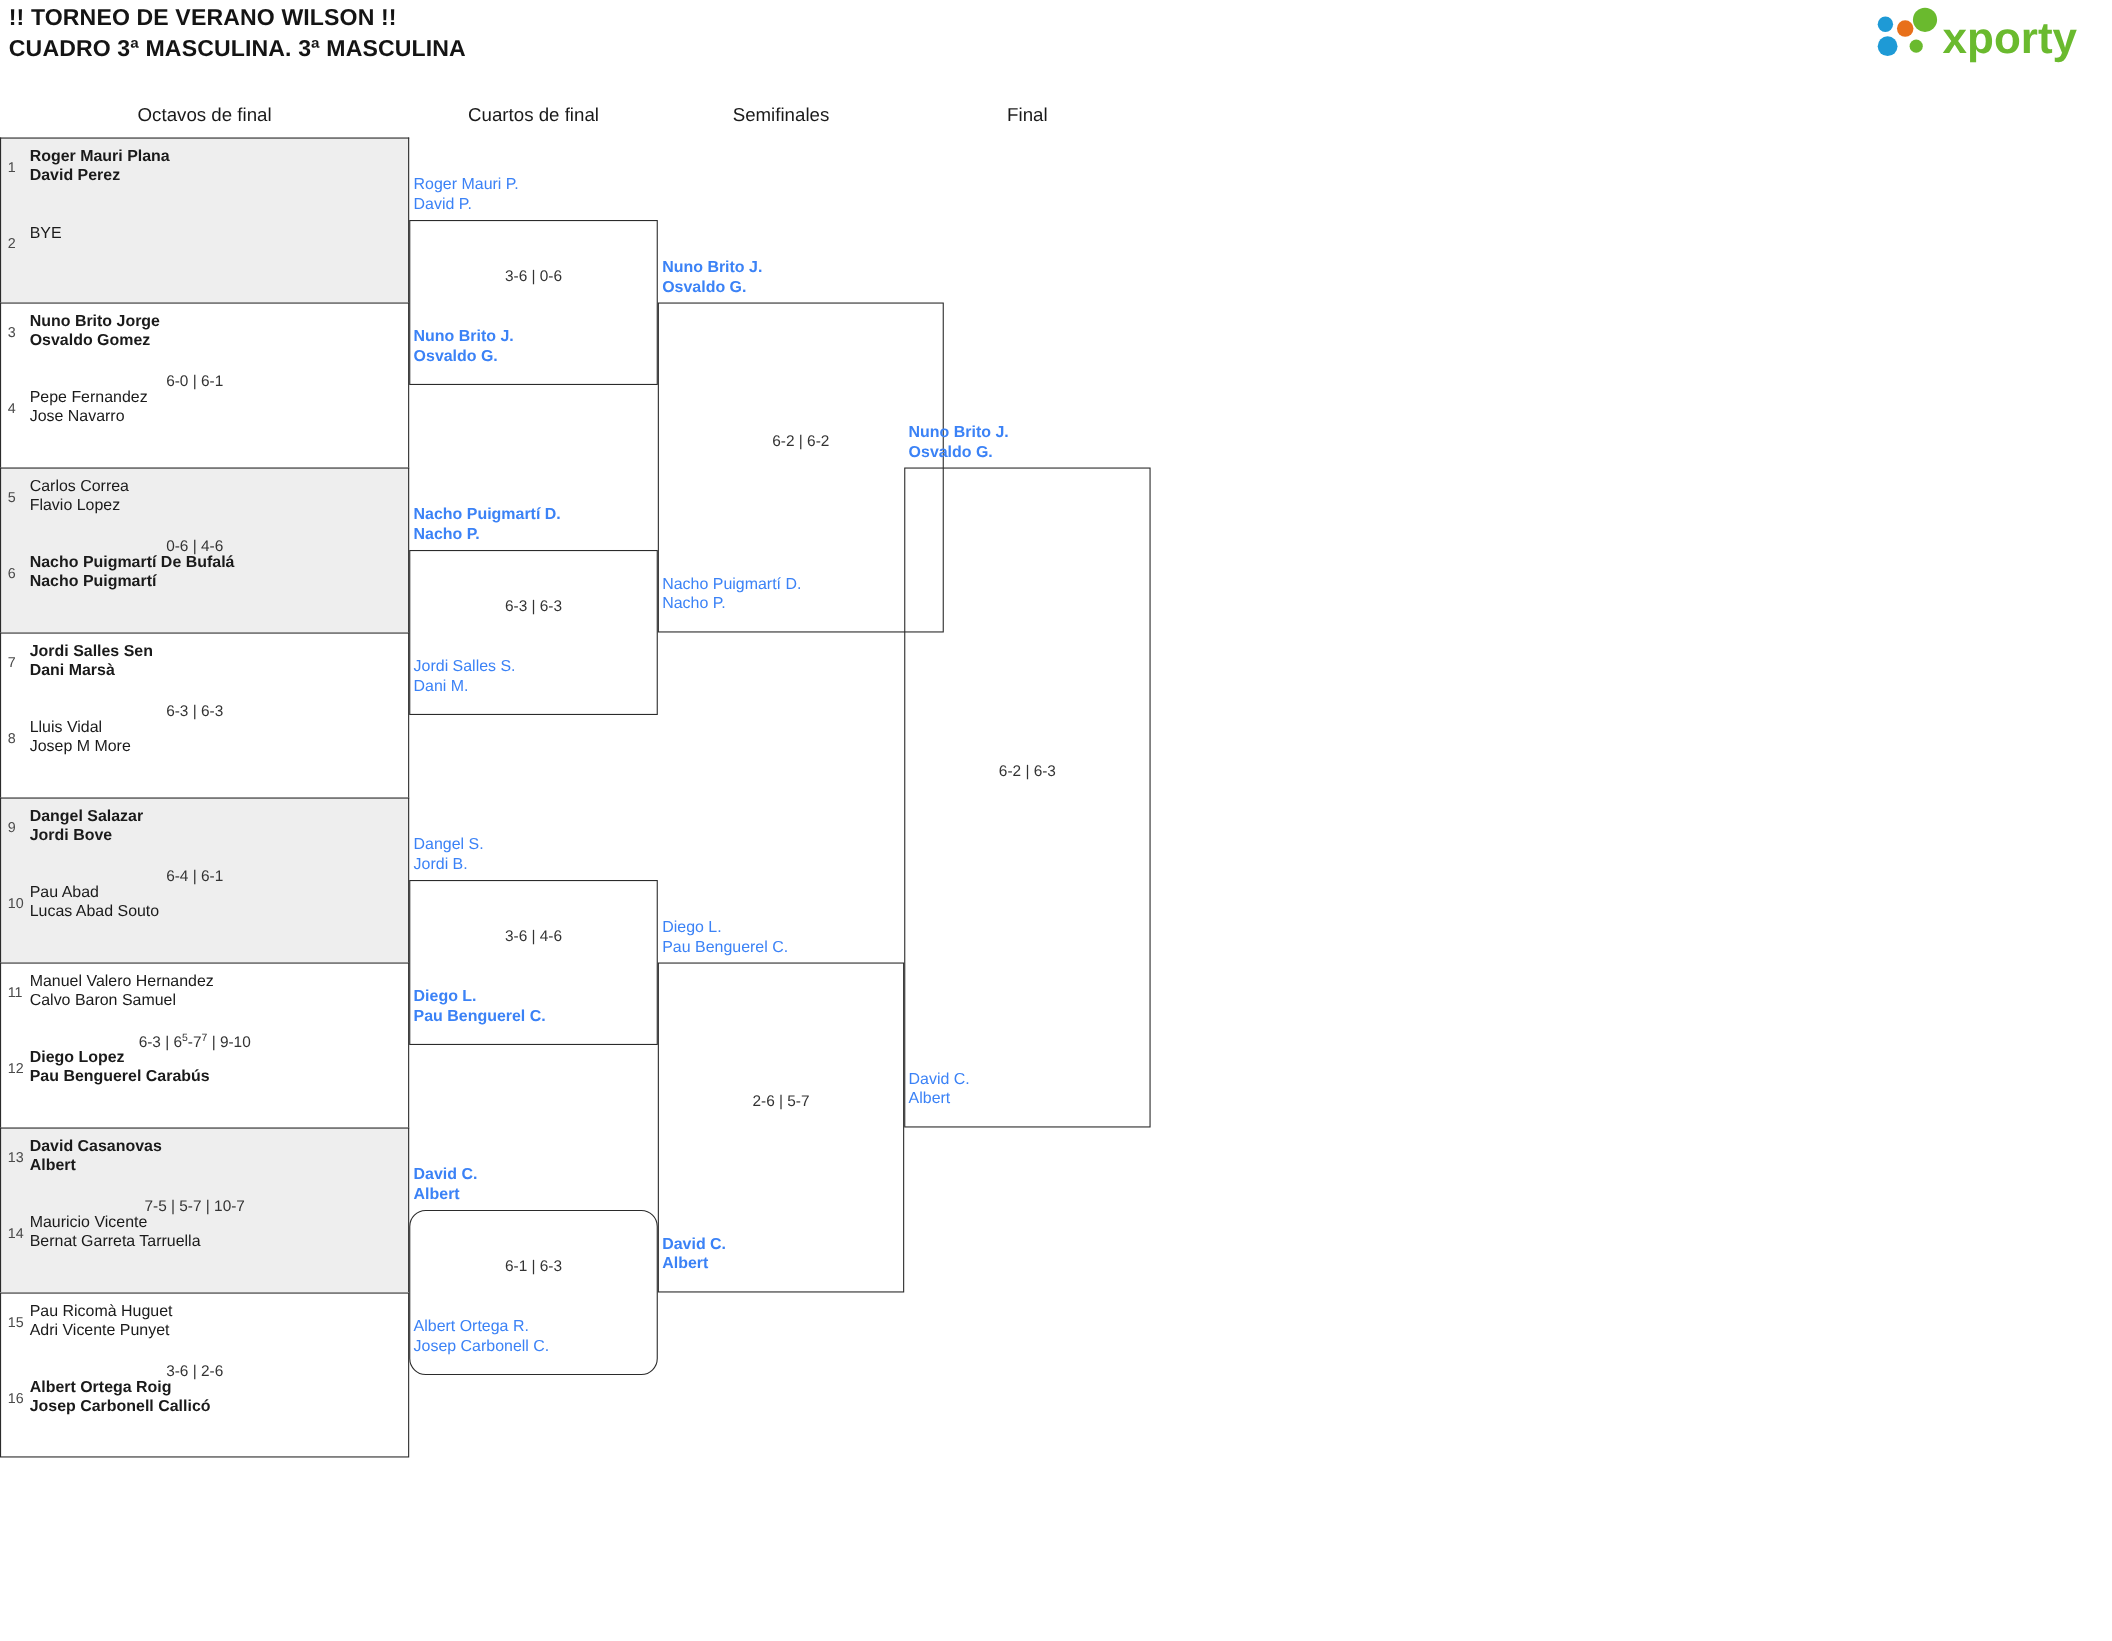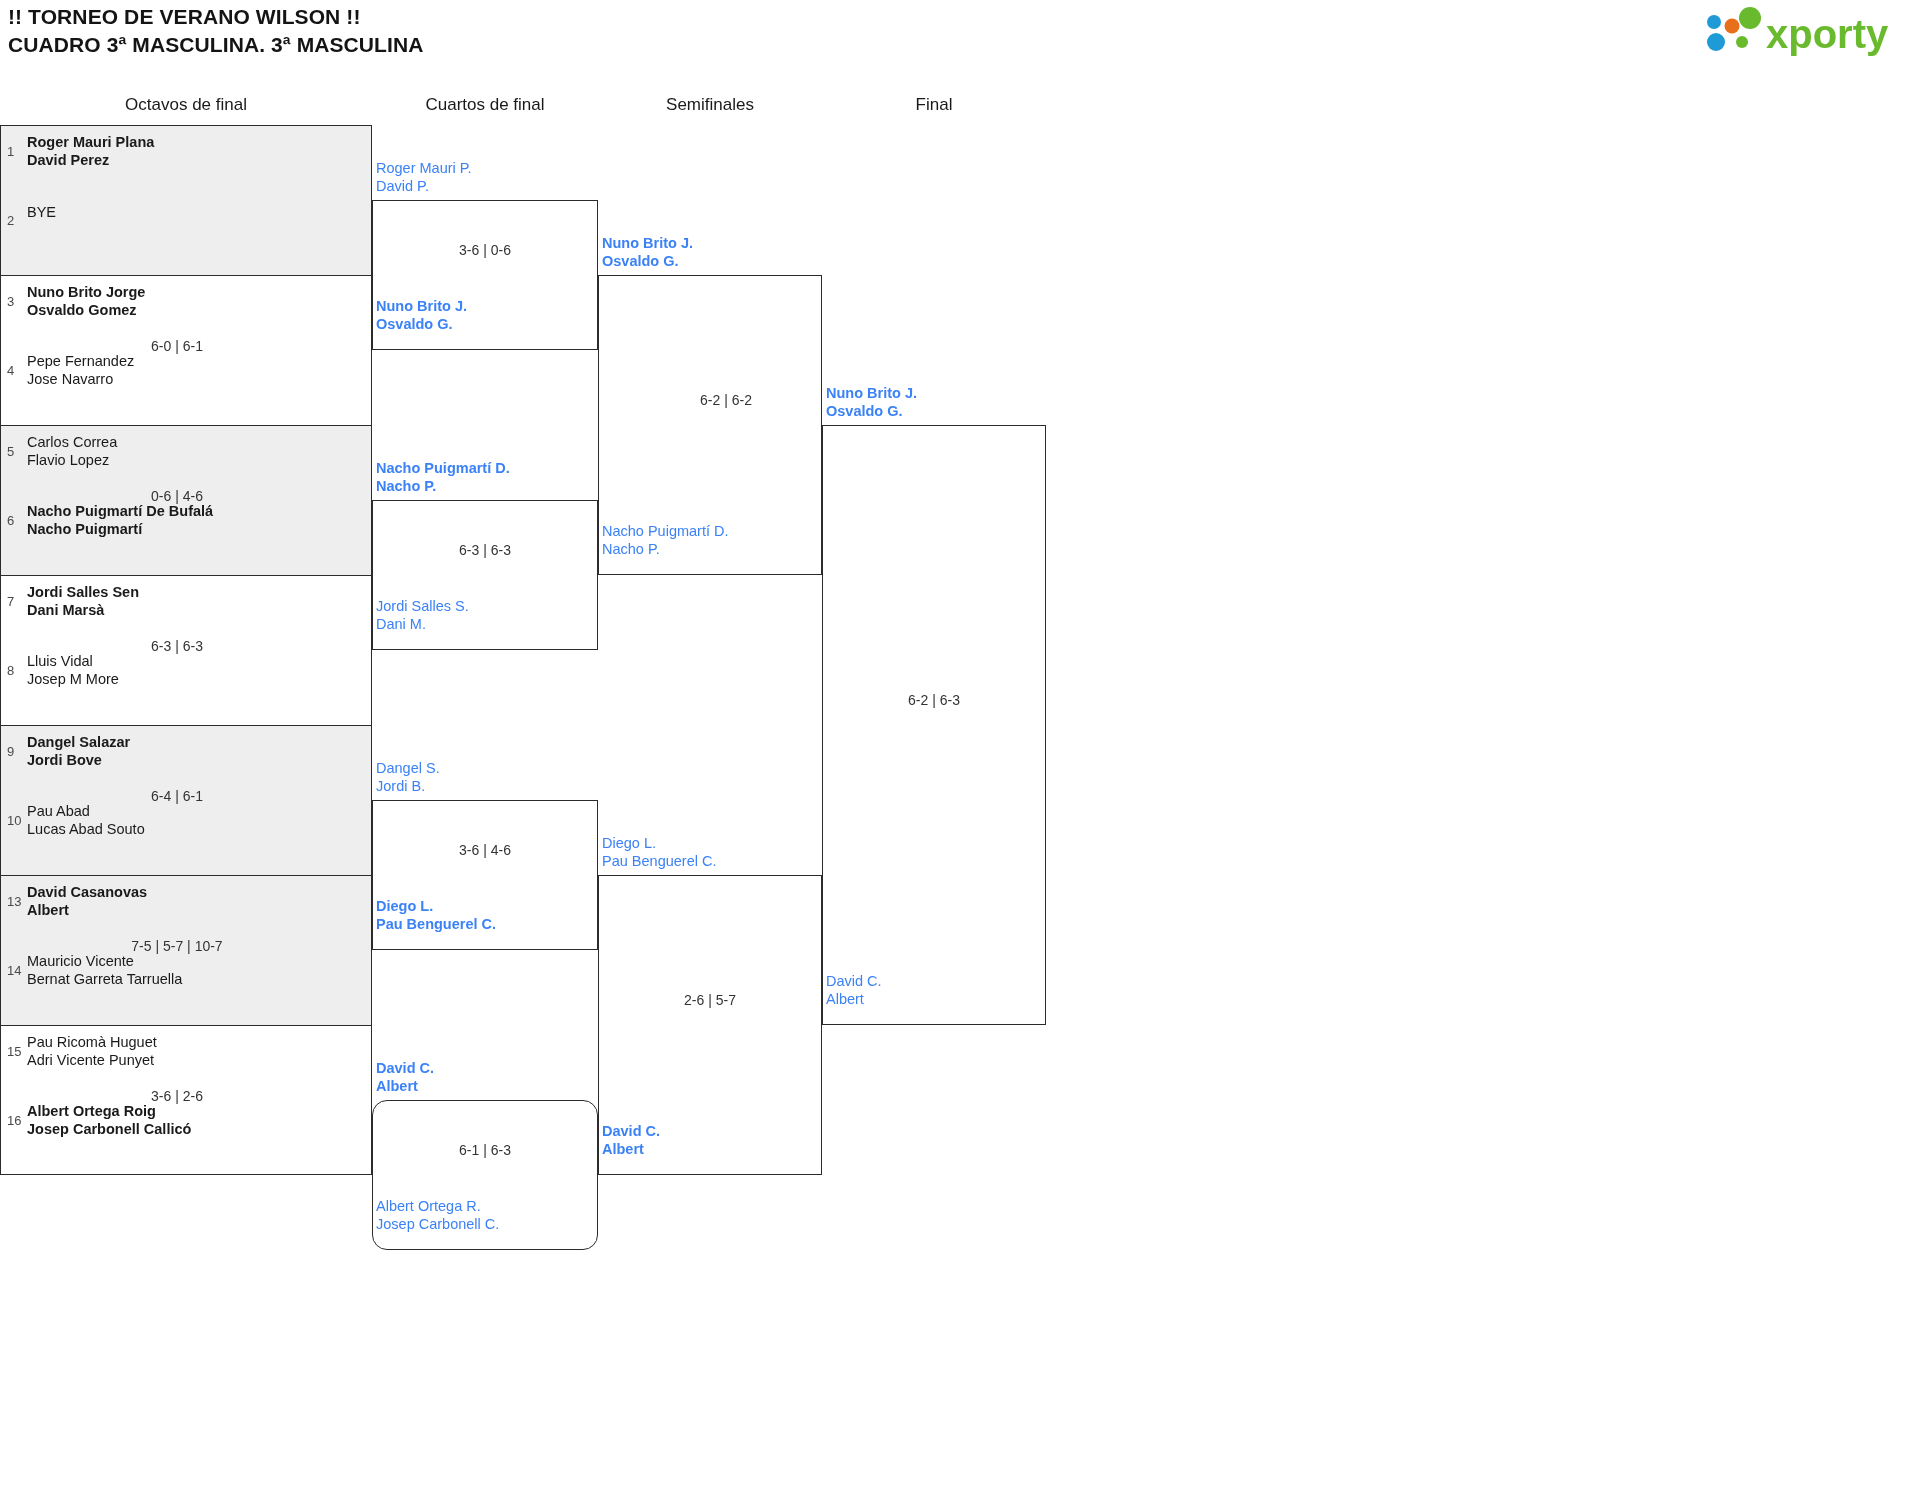--- a/index.html
+++ b/index.html
@@ -169,20 +169,33 @@
           <span class="ln">Dangel Salazar</span>
           <span class="ln">Jordi Bove</span>
         </div>
         <div class="r16-score">6-4 | 6-1</div>
         <span class="seed bot">10</span>
         <div class="team bot">
           <span class="ln">Pau Abad</span>
           <span class="ln">Lucas Abad Souto</span>
         </div>
       </div>
+      <div class="r16-match plain">
+        <span class="seed top">11</span>
+        <div class="team top">
+          <span class="ln">Manuel Valero Hernandez</span>
+          <span class="ln">Calvo Baron Samuel</span>
+        </div>
+        <div class="r16-score">6-3 | 6<sup>5</sup>-7<sup>7</sup> | 9-10</div>
+        <span class="seed bot">12</span>
+        <div class="team bot win">
+          <span class="ln">Diego Lopez</span>
+          <span class="ln">Pau Benguerel Carabús</span>
+        </div>
+      </div>
       <div class="r16-match shade">
         <span class="seed top">13</span>
         <div class="team top win">
           <span class="ln">David Casanovas</span>
           <span class="ln">Albert</span>
         </div>
         <div class="r16-score">7-5 | 5-7 | 10-7</div>
         <span class="seed bot">14</span>
         <div class="team bot">
           <span class="ln">Mauricio Vicente</span>
@@ -245,21 +258,21 @@
         <span class="ln">David C.</span>
         <span class="ln">Albert</span>
       </div>
       <div class="bteam" style="left: 376px; top: 1198px;">
         <span class="ln">Albert Ortega R.</span>
         <span class="ln">Josep Carbonell C.</span>
       </div>
     </div>
 
   <div id="sfcol">
-      <div class="bbox" style="left: 598px; top: 275px; width: 224px; height: 300px; padding-left: 16px;">
+      <div class="bbox" style="left: 598px; top: 275px; width: 260px; height: 300px;">
         <div class="bscore" style="top:116px">6-2 | 6-2</div>
       </div>
       <div class="bteam win" style="left: 602px; top: 235px;">
         <span class="ln">Nuno Brito J.</span>
         <span class="ln">Osvaldo G.</span>
       </div>
       <div class="bteam" style="left: 602px; top: 523px;">
         <span class="ln">Nacho Puigmartí D.</span>
         <span class="ln">Nacho P.</span>
       </div>

